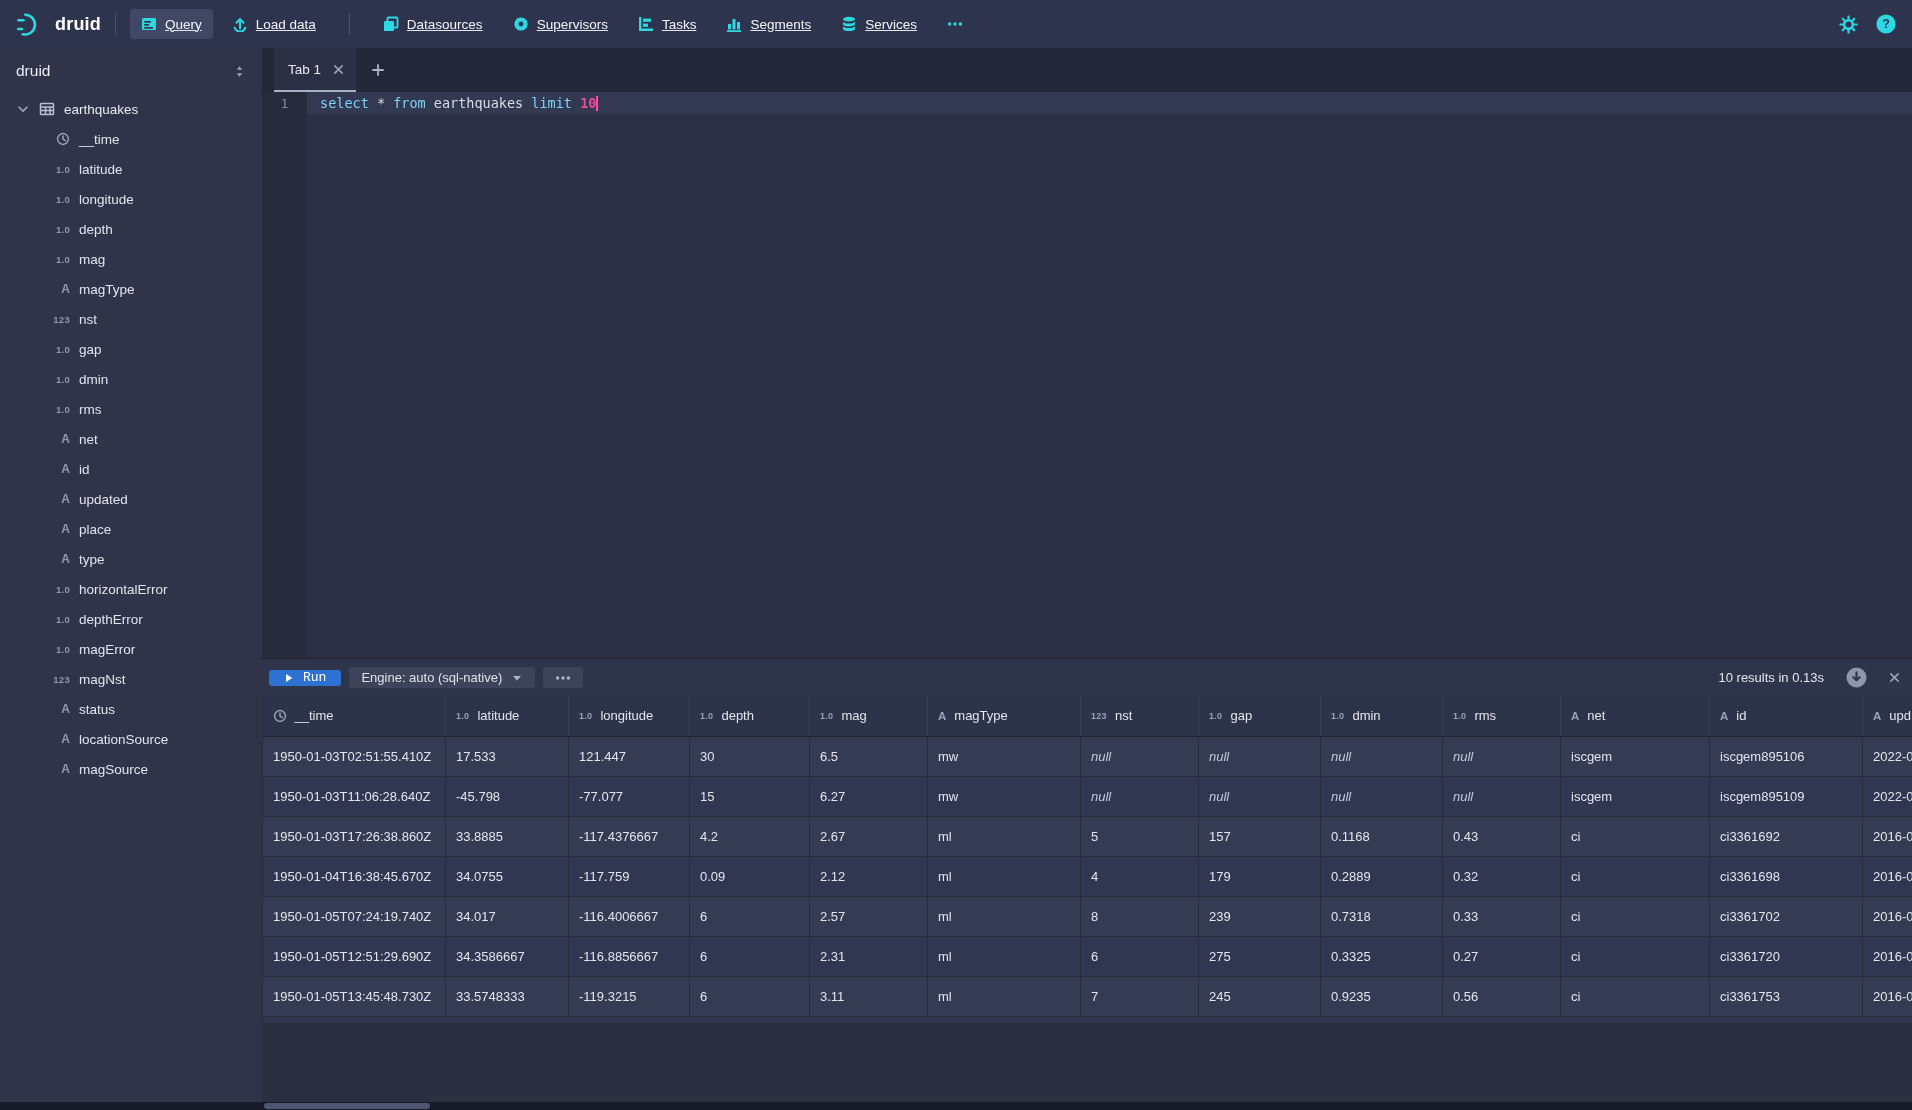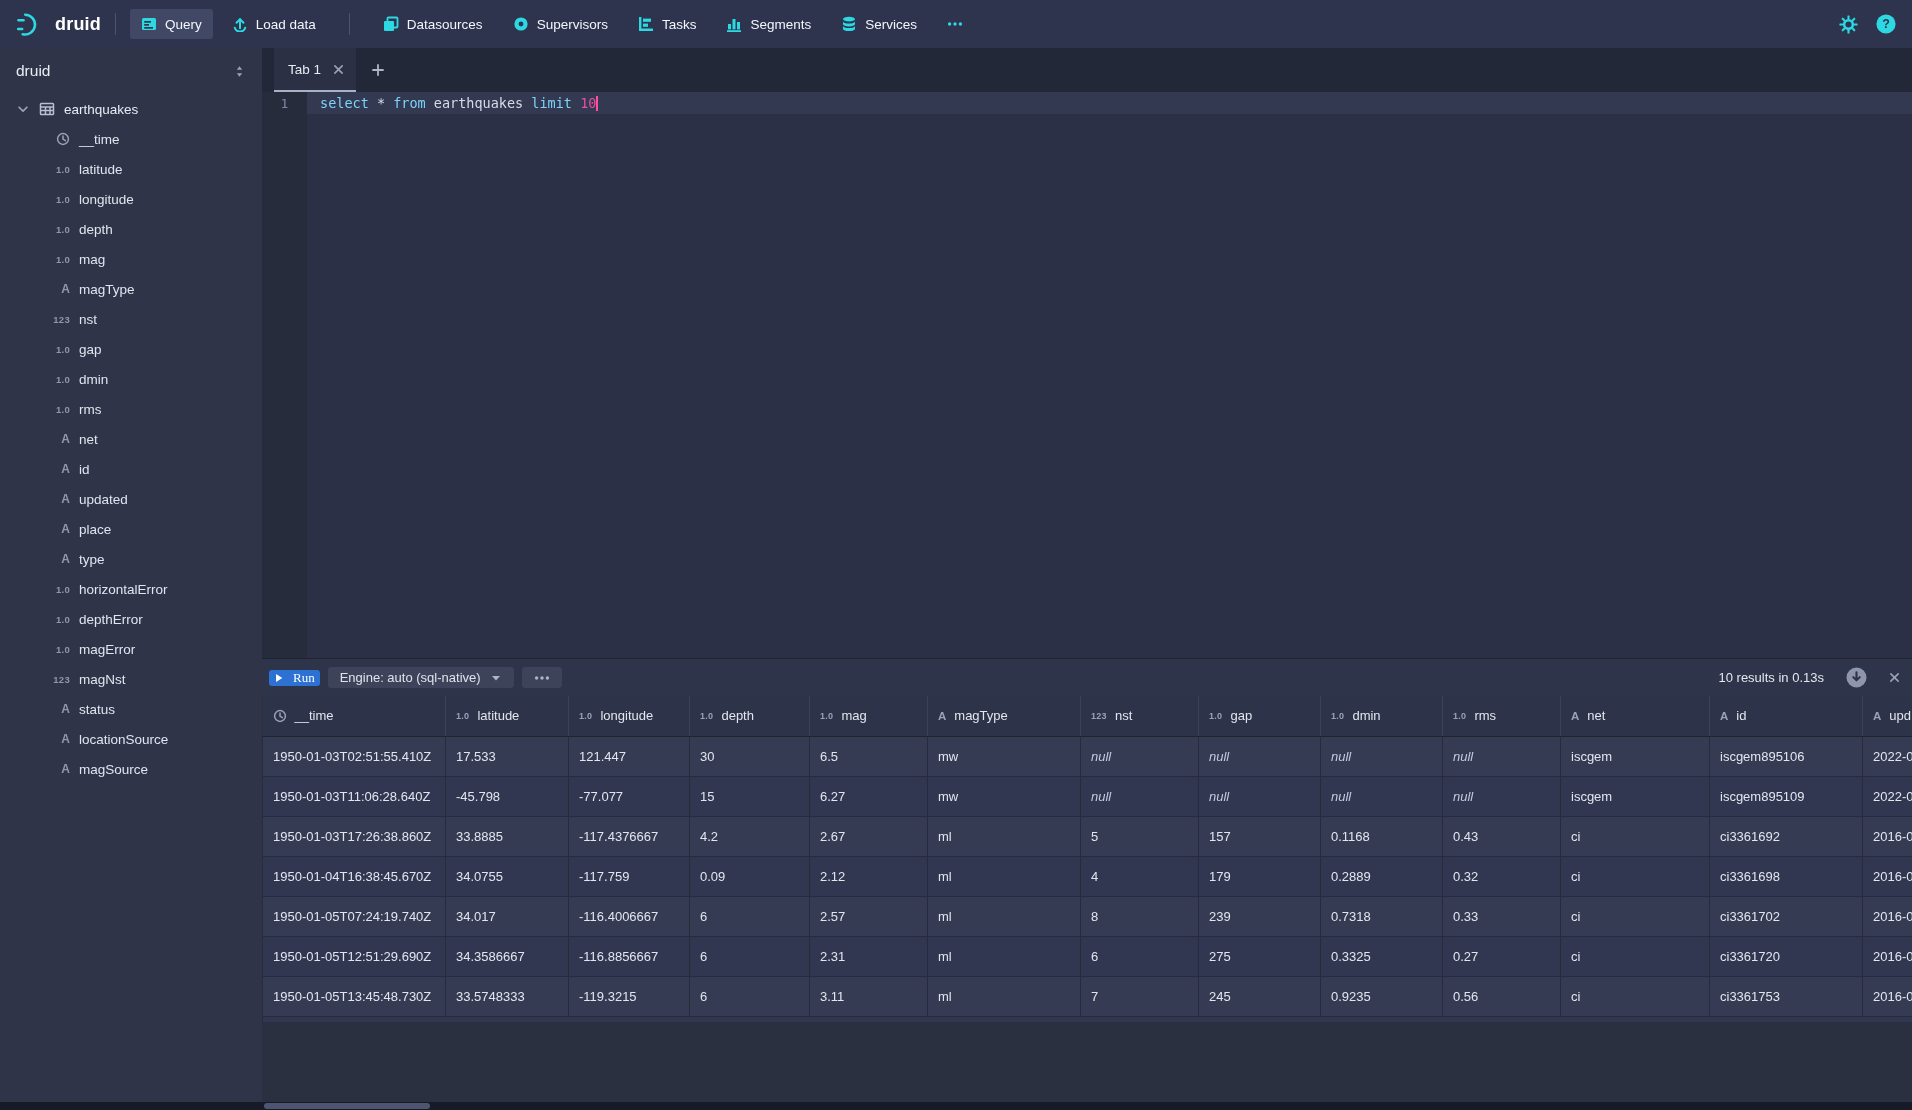--- a/index.html
+++ b/index.html
@@ -5,21 +5,21 @@
   * { margin:0; padding:0; box-sizing:border-box; }
   html,body { width:1912px; height:1110px; overflow:hidden; }
   body { background:#232838; font-family:"Liberation Sans", sans-serif; position:relative; color:#e4e8f1; }
   .icon { display:inline-flex; align-items:center; justify-content:center; line-height:0; }
 
   
   .nav { position:absolute; top:0; left:0; right:0; height:48px; background:#2e344d; display:flex; align-items:center; padding:0 16px; z-index:5; }
   .logo { display:flex; align-items:center; gap:10px; cursor:pointer; }
   .logo-text { color:#ffffff; font-size:18px; font-weight:700; letter-spacing:0.2px; }
   .nav-divider { width:1px; height:22px; background:#4c536d; margin:0 14px; }
-  .nav-items { display:flex; align-items:center; gap:8px; }
+  .nav-items { display:flex; align-items:center; gap:8px;text-decoration:underline; }
   .nav-item { display:flex; align-items:center; gap:8px; height:30px; padding:0 11px; border-radius:3px; color:#f3f6fb; font-size:13.5px; cursor:pointer; }
   .nav-item .icon { color:#2cd9e2; }
   .nav-item.active { background:#414866; }
   .nav-right { margin-left:auto; display:flex; align-items:center; gap:18px; }
   .nav-right .icon { cursor:pointer; }
 
   
   .sidebar { position:absolute; top:48px; left:0; width:262px; bottom:8px; background:#2f3449; overflow:hidden; }
   .sidebar-header { height:46px; display:flex; align-items:center; padding:0 16px; }
   .sidebar-title { font-size:15.5px; color:#eaedf4; }
@@ -42,25 +42,25 @@
   .tab { display:flex; align-items:center; gap:12px; padding:0 12px 0 14px; background:#2b3045; border-bottom:2px solid #a9b1c6; color:#e9ecf4; font-size:13.5px; cursor:pointer; }
   .tab-close { color:#9aa3b8; }
   .tab-plus { width:44px; display:flex; align-items:center; justify-content:center; color:#aeb5c8; cursor:pointer; }
 
   .editor { position:absolute; top:44px; left:0; right:0; height:566px; background:#2b3046; }
   .gutter { position:absolute; top:0; left:0; bottom:0; width:45px; background:#272c3c; }
   .gutter-num { margin-top:4px; text-align:center; color:#7d87a0; font-family:"DejaVu Sans Mono", monospace; font-size:13px; }
   .code-line { position:absolute; top:0; left:45px; right:0; height:22px; background:#333950; font-family:"DejaVu Sans Mono", monospace; font-size:13.5px; padding:3px 0 0 13px; white-space:pre; cursor:text; }
   .tk-keyword { color:#7dd3fc; }
   .tk-plain { color:#d6dbe7; }
-  .tk-number { color:#e64ea2; }
+  .tk-number { color:#e64ea2;font-weight:bold; }
   .cursor { display:inline-block; width:2px; height:15px; background:#ff4f9e; vertical-align:text-bottom; }
 
   .runbar { position:absolute; top:610px; left:0; right:0; height:38px; background:#2e3449; border-top:1px solid #20242f; display:flex; align-items:center; padding:0 12px 0 7px; gap:8px; }
-  .btn-run { display:flex; align-items:center; gap:9px; height:16px; padding:0 5px; background:#2d72d2; border:none; border-radius:3px; color:#ffffff; font-size:13px; font-family:Liberation Serif, serif; cursor:pointer; }
+  .btn-run { display:flex; align-items:center; gap:9px; height:16px; padding:0 15px; background:#2d72d2; border:none; border-radius:3px; color:#ffffff; font-size:13px; font-family:Liberation Mono, monospace; cursor:pointer; }
   .btn-engine, .btn-more { display:flex; align-items:center; gap:9px; height:21px; padding:0 12px; background:#3d4359; border:none; border-radius:3px; color:#dfe3ee; font-size:13px; font-family:inherit; cursor:pointer; }
   .btn-engine .icon, .btn-more .icon { color:#aeb5c8; }
   .run-status { margin-left:auto; font-size:13px; color:#e3e7f0; }
   .runbar .dl, .runbar .closex { cursor:pointer; margin-left:14px; }
   .closex { color:#9aa3b8; }
 
   .results { position:absolute; top:648px; left:0; right:0; height:406px; overflow:hidden; background:#2b3040; }
   table { border-collapse:collapse; table-layout:fixed; width:1650px; font-size:13px; }
   th { height:40px; background:#2d3349; color:#e2e6ef; font-weight:normal; text-align:left; padding:0 0 0 10px; border-right:1px solid #3b4159; border-bottom:1px solid #20242f; overflow:hidden; white-space:nowrap; cursor:pointer; }
   .th-inner { display:flex; align-items:center; }

